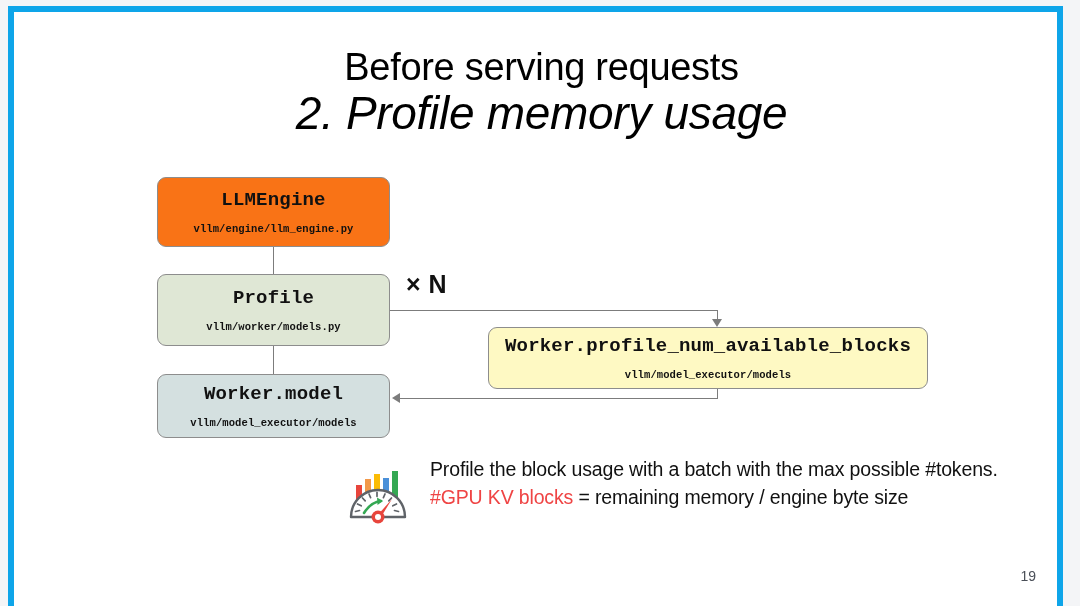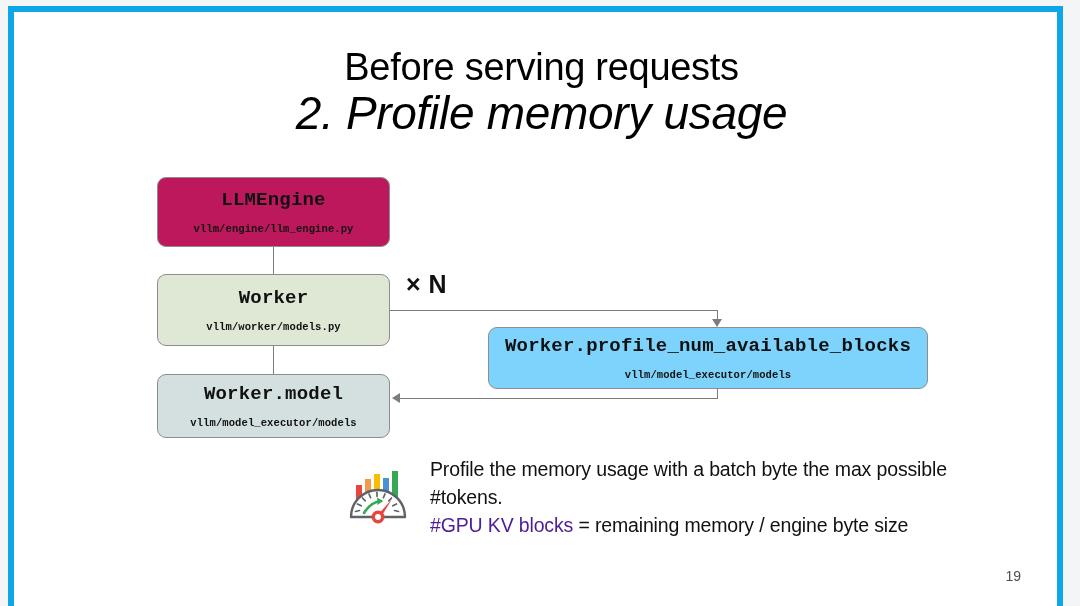--- a/index.html
+++ b/index.html
@@ -85,34 +85,34 @@
     font-size: 10.5px;
     font-weight: 700;
     color: #111111;
     line-height: 14px;
     margin-top: 10px;
     letter-spacing: 0.1px;
   }
 
   #node-llmengine {
     left: 143px; top: 165px; width: 233px; height: 70px;
-    background: #be185d;
+    background: #f97316;
     text-align: right;
   }
   #node-worker {
     left: 143px; top: 262px; width: 233px; height: 72px;
     background: #dfe7d5;
   }
   #node-workermodel {
     left: 143px; top: 362px; width: 233px; height: 64px;
     background: #d4e0e0;
   }
   #node-profile {
     left: 474px; top: 315px; width: 440px; height: 62px;
-    background: #7dd3fc;
+    background: #fef9c3;
   }
   #node-profile .node-title { font-size: 19px; }
 
   .edge {
     position: absolute;
     background: #7c7c7c;
     z-index: 1;
   }
   .edge-v { width: 1px; }
   .edge-h { height: 1px; }
@@ -165,27 +165,27 @@
     top: 0;
     width: 590px;
     font-family: "Liberation Sans", sans-serif;
     font-size: 19.5px;
     font-weight: 400;
     color: #111111;
     line-height: 28px;
     letter-spacing: -0.15px;
   }
   .kv-blue {
-    color: #4c1d95;
+    color: #ef4444;
   }
 
   
   #page-number {
     position: absolute;
-    right: 36px;
+    right: 21px;
     bottom: 22px;
     font-family: "Liberation Sans", sans-serif;
     font-size: 14px;
     color: #4a4f58;
   }
 </style>
 </head>
 <body>
 
 <div id="slide">
@@ -208,21 +208,21 @@
     <div class="edge edge-v" style="left:703px; top:377px; height:9px;"></div>
     <div class="edge edge-h" style="left:386px; top:386px; width:318px;"></div>
     <div class="arrowhead arrow-left" style="left:378px; top:381px;"></div>
 
     <div class="node" id="node-llmengine">
       <div class="node-title">LLMEngine</div>
       <div class="node-sub">vllm/engine/llm_engine.py</div>
     </div>
 
     <div class="node" id="node-worker">
-      <div class="node-title">Worker</div>
+      <div class="node-title">Profile</div>
       <div class="node-sub">vllm/worker/models.py</div>
     </div>
 
     <div class="node" id="node-workermodel">
       <div class="node-title">Worker.model</div>
       <div class="node-sub">vllm/model_executor/models</div>
     </div>
 
     <div class="node" id="node-profile">
       <div class="node-title">Worker.profile_num_available_blocks</div>
@@ -258,21 +258,21 @@
 
         <path d="M17 46 Q24 35 34 34" fill="none" stroke="#34a853" stroke-width="2.6" stroke-linecap="round"></path>
         <path d="M30 30.5 L36 34 L30.5 38 Z" fill="#34a853"></path>
 
         <path d="M29 50 L45 32 L34 50 Z" fill="#e8453c"></path>
         <circle cx="31" cy="50" r="6.5" fill="#e8453c"></circle>
         <circle cx="31" cy="50" r="3" fill="#ffffff"></circle>
       </svg>
     </div>
     <div id="caption-text">
-      <span>Profile the memory usage with a batch byte the max</span>
+      <span>Profile the block usage with a batch with the max</span>
       <span>possible #tokens.</span><br>
       <span class="kv-blue">#GPU KV blocks</span><span> = remaining memory / engine byte size</span>
     </div>
   </div>
 
   <div id="page-number">19</div>
 
 </div>
 
 </body></html>

